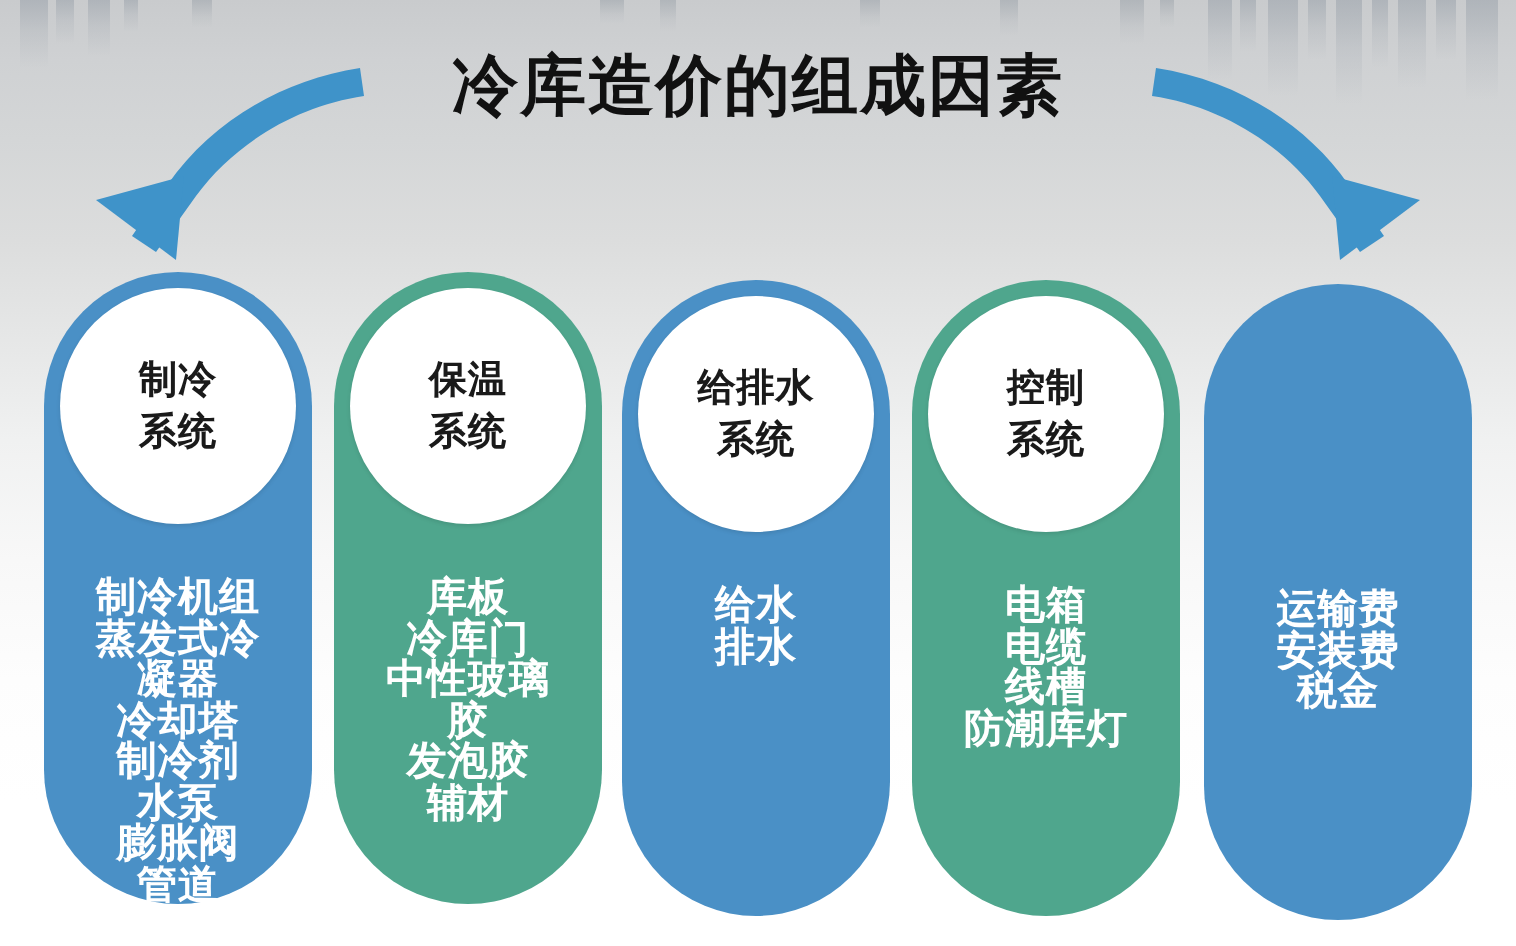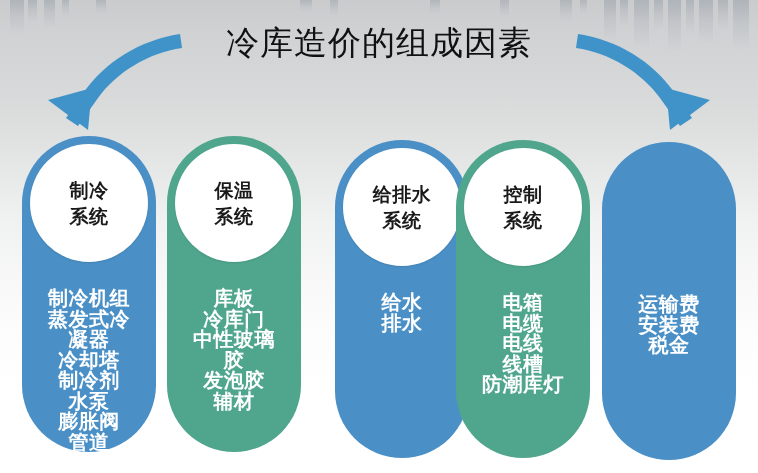--- a/index.html
+++ b/index.html
@@ -42,21 +42,21 @@
     pointer-events: none;
   }
 
   #title {
     position: absolute;
     left: 0;
     top: 22px;
     width: 758px;
     text-align: center;
     font-size: 33px;
-    font-weight: normal;
+    font-weight: bold;
     color: #111111;
     letter-spacing: 1px;
     line-height: 42px;
     white-space: nowrap;
   }
 
   #arrows {
     position: absolute;
     left: 0;
     top: 0;
@@ -197,21 +197,21 @@
     <div class="pill-items">
       <span class="item">库板</span>
       <span class="item">冷库门</span>
       <span class="item">中性玻璃</span>
       <span class="item">胶</span>
       <span class="item">发泡胶</span>
       <span class="item">辅材</span>
     </div>
   </div>
 
-  <div class="pill blue" style="left:311px; top:140px; height:318px;margin-left:24px;">
+  <div class="pill blue" style="left:311px; top:140px; height:318px;">
     <div class="pill-head">
       <div class="pill-head-text">
         <span class="ln">给排水</span>
         <span class="ln">系统</span>
       </div>
     </div>
     <div class="pill-items">
       <span class="item">给水</span>
       <span class="item">排水</span>
     </div>
@@ -220,21 +220,20 @@
   <div class="pill teal" style="left:456px; top:140px; height:318px;">
     <div class="pill-head">
       <div class="pill-head-text">
         <span class="ln">控制</span>
         <span class="ln">系统</span>
       </div>
     </div>
     <div class="pill-items">
       <span class="item">电箱</span>
       <span class="item">电缆</span>
-      <span class="item">电线</span>
       <span class="item">线槽</span>
       <span class="item">防潮库灯</span>
     </div>
   </div>
 
   <div class="pill blue" style="left:602px; top:142px; height:318px;">
     <div class="pill-items">
       <span class="item">运输费</span>
       <span class="item">安装费</span>
       <span class="item">税金</span>

